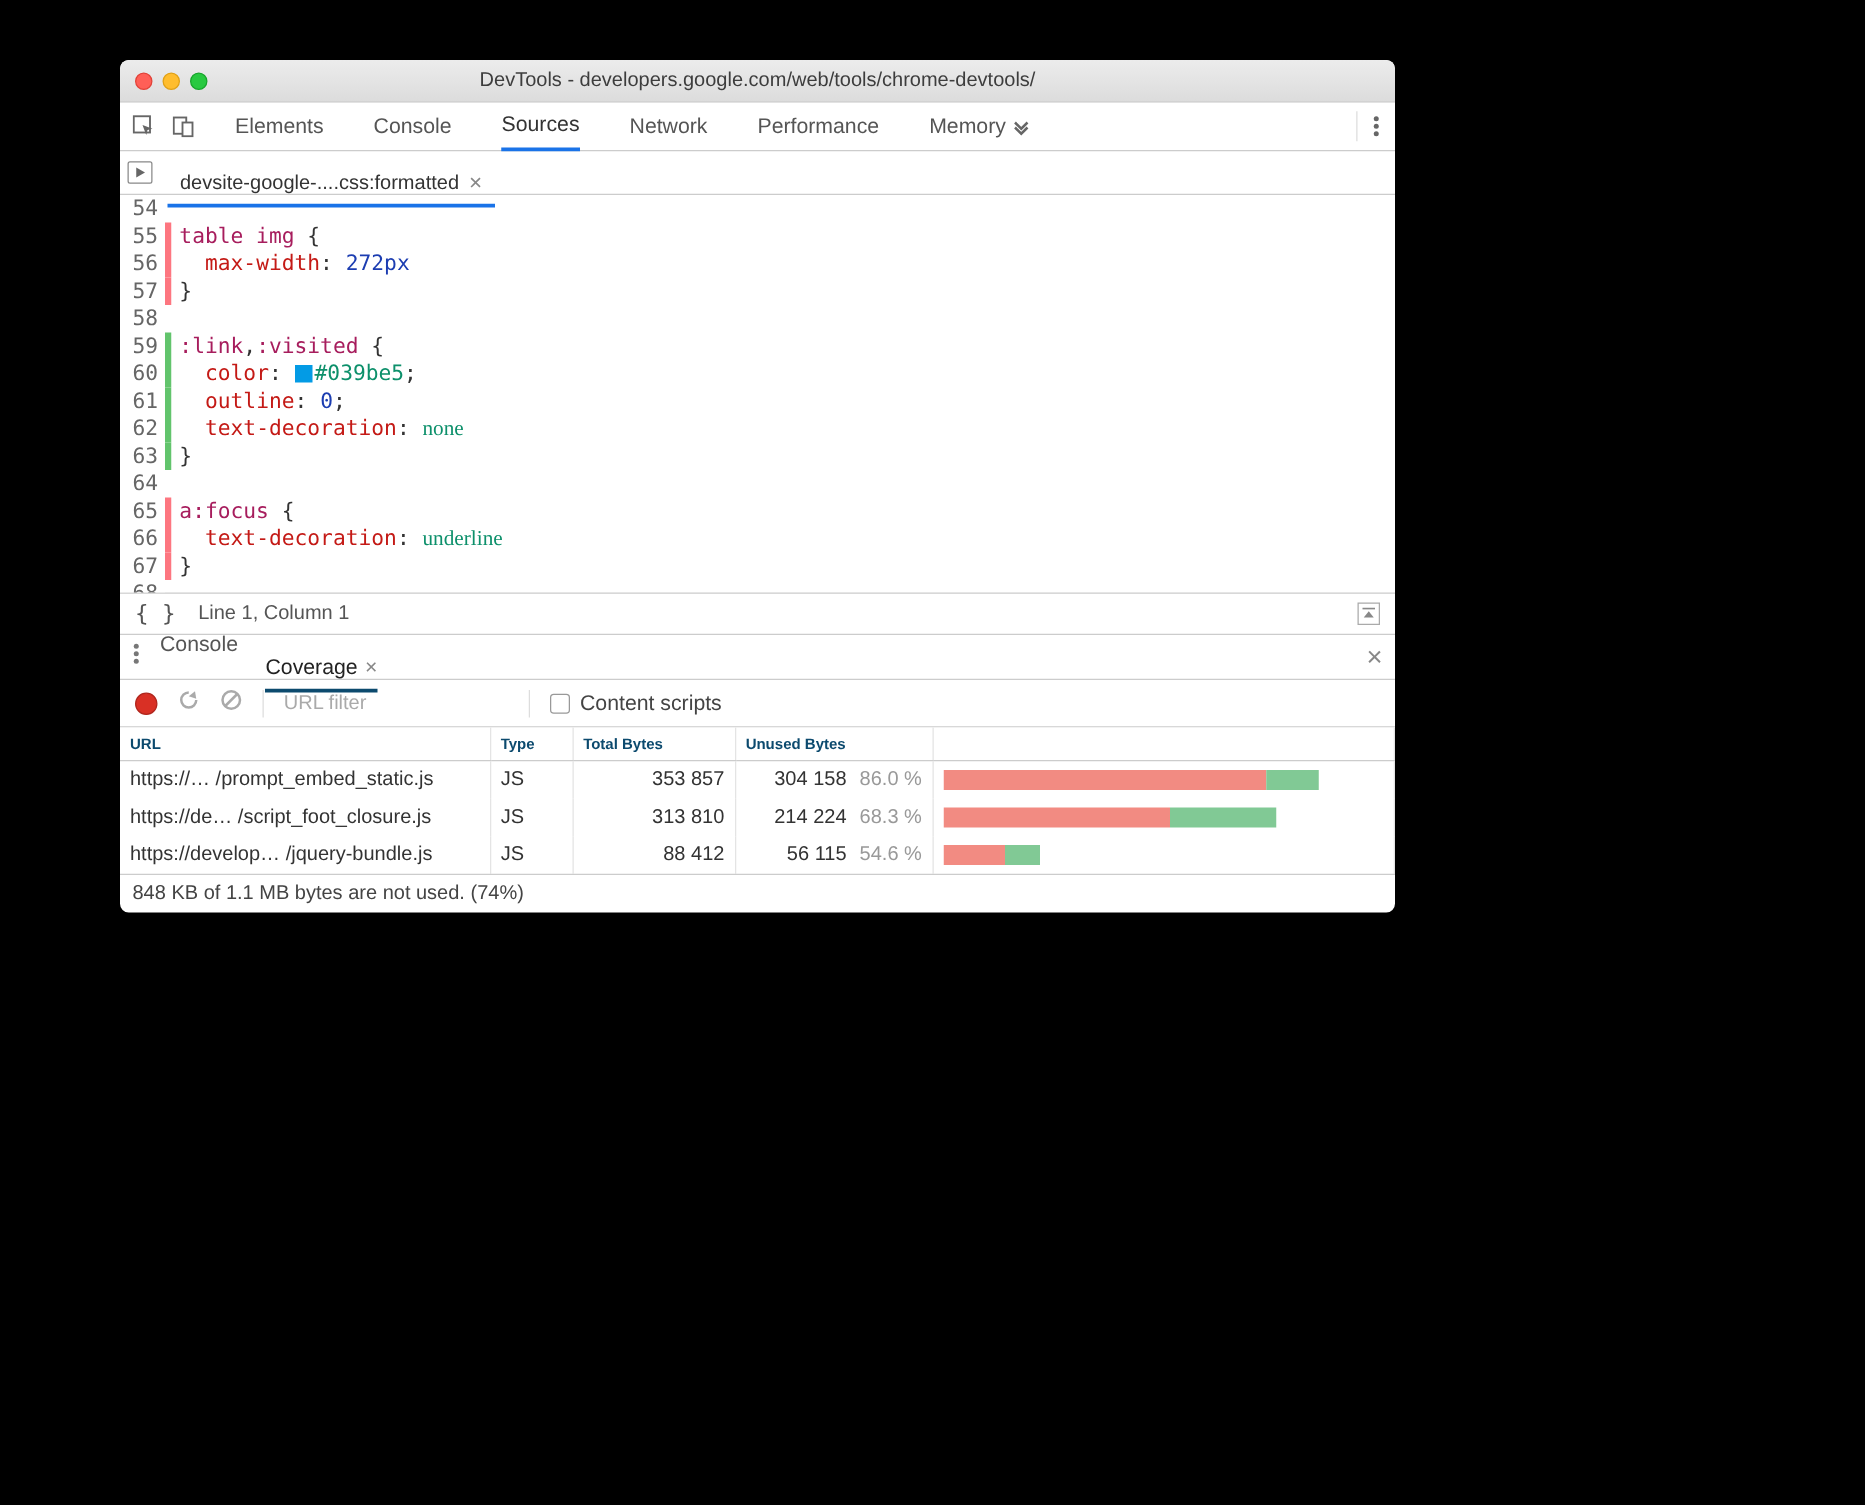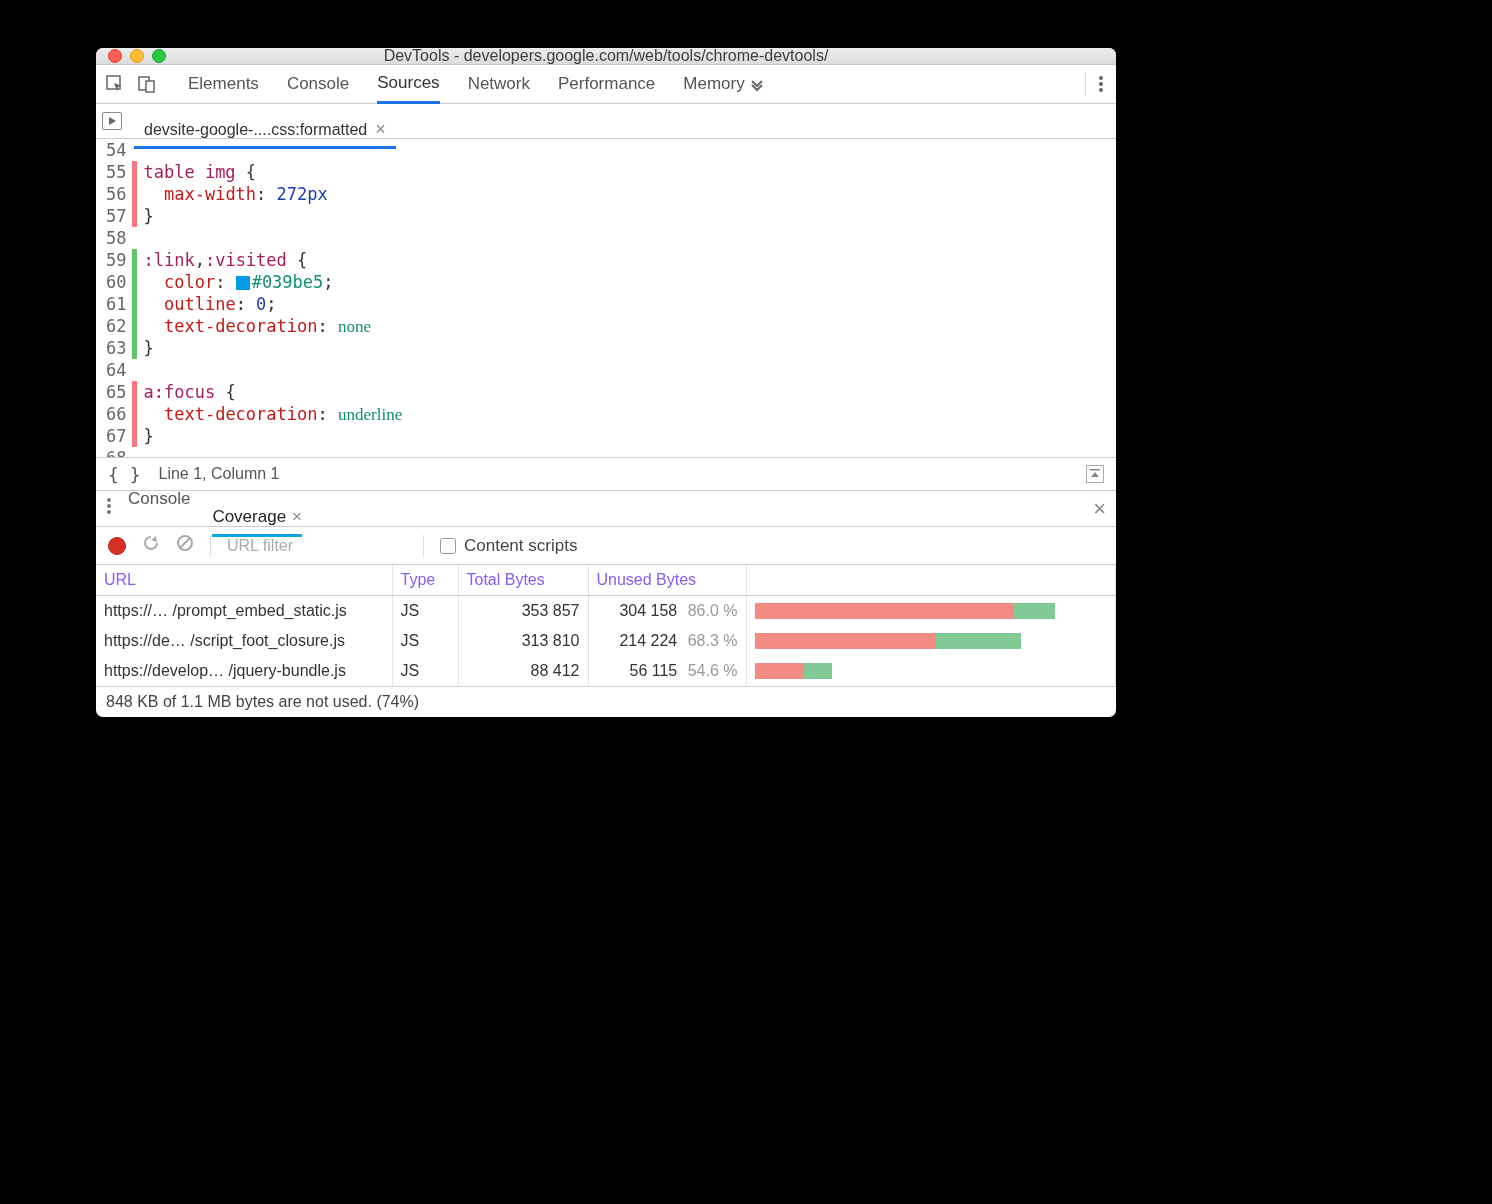--- a/index.html
+++ b/index.html
@@ -15,21 +15,21 @@
     position: absolute;
     left: 96px;
     top: 48px;
     width: 1020px;
     background: #fff;
     border-radius: 7px;
     overflow: hidden;
     box-shadow: 0 20px 60px rgba(0,0,0,0.5);
   }
   .titlebar {
-    height: 17px;
+    height: 34px;
     background: linear-gradient(#ececec,#dcdcdc);
     border-bottom: 1px solid #c6c6c6;
     display: flex;
     align-items: center;
     padding: 0 12px;
     position: relative;
   }
   .traffic { display:flex; gap:8px; margin-right: 12px;}
   .traffic span { width:14px; height:14px; border-radius:50%; display:inline-block; }
   .tl-close{background:#ff5f57;border:1px solid #e24238;}
@@ -38,21 +38,21 @@
   .title { position:absolute; left:0; right:0; text-align:center; font-size:16px; color:#3d3d3d; font-weight:400; pointer-events:none;}
   .toolbar {
     height: 39px;
     border-bottom:1px solid #ccc;
     display:flex;
     align-items:center;
     padding: 0 10px;
   }
   .tb-icon { color:#5a5a5a; margin-right:14px;}
   .tb-icon svg{display:block;}
-  .tabs { display:flex; gap:28px; margin-left:18px; flex:1;}
+  .tabs { display:flex; gap:40px; margin-left:18px; flex:1;}
   .tab { color:#555; font-size:17px; cursor:pointer; height:39px; display:flex; align-items:center;}
   .tab.active { color:#333; border-bottom:3px solid #1a73e8;}
   .more-dots{margin-left:auto;margin-right:6px;}
   .file-tabs {
     height:35px; border-bottom:1px solid #ccc; display:flex; align-items:center; padding-left:6px;
   }
   .play-icon{border:1px solid #888;width:20px;height:18px;display:flex;align-items:center;justify-content:center;border-radius:2px;margin-right:12px;}
   .file-tab{display:flex;align-items:center;height:35px;padding:0 10px;border-bottom:3px solid #1a73e8;color:#333;font-size:16px;margin-top:20px;}
   .file-tab .x{margin-left:8px;color:#888;font-size:18px;cursor:pointer;}
   .editor {
@@ -78,34 +78,34 @@
     height:34px;border-top:1px solid #ccc;border-bottom:1px solid #ccc;
     display:flex;align-items:center;padding:0 12px;color:#555;font-size:16px;
   }
   .braces{font-family:ui-monospace,Menlo,monospace;font-size:18px;margin-right:18px;}
   .status-right{margin-left:auto;border:1px solid #aaa;width:18px;height:18px;display:flex;align-items:center;justify-content:center;}
   .drawer-tabs{
     height:36px;border-bottom:1px solid #ccc;display:flex;align-items:center;padding:0 10px;
   }
   .drawer-dots{color:#666;margin-right:16px;letter-spacing:-2px;}
   .drawer-tab{color:#555;font-size:17px;margin-right:22px;height:36px;display:flex;align-items:center;}
-  .drawer-tab.active{color:#222;border-bottom:3px solid #0ea5e9;margin-top:20px;}
+  .drawer-tab.active{color:#222;border-bottom:3px solid #0c4a6e;margin-top:20px;}
   .drawer-tab .x{margin-left:6px;color:#888;}
   .drawer-close{margin-left:auto;color:#888;font-size:22px;cursor:pointer;}
   .coverage-toolbar{
     height:38px;border-bottom:1px solid #ccc;display:flex;align-items:center;padding:0 12px;gap:16px;
   }
   .record-btn{width:18px;height:18px;border-radius:50%;background:#d93025;border:1px solid #b0261d;}
   .reload-icn,.clear-icn{color:#aaa;}
   .vsep{width:1px;height:22px;background:#ddd;}
   .url-filter{color:#aaa;font-size:16px;flex:0 0 180px;}
   .content-scripts{display:flex;align-items:center;gap:8px;color:#444;}
   .cb{width:16px;height:16px;border:1px solid #999;border-radius:3px;}
   .coverage-table{width:100%;border-collapse:collapse;}
-  .coverage-table th{text-align:left;font-weight:400;color:#8b5cf6;padding:6px 8px;border-bottom:1px solid #ccc;border-right:1px solid #e4e4e4;font-size:16px;background:#fff;}
+  .coverage-table th{text-align:left;font-weight:700;color:#0c4a6e;padding:6px 8px;border-bottom:1px solid #ccc;border-right:1px solid #e4e4e4;font-size:12px;background:#fff;}
   .coverage-table td{padding:6px 8px;border-right:1px solid #e4e4e4;font-size:16px;color:#333;white-space:nowrap;overflow:hidden;text-overflow:ellipsis;}
   .coverage-table td.num{text-align:right;font-variant-numeric:tabular-nums;}
   .pct{color:#999;margin-left:6px;}
   .coverage-table tr.sel td{background:#1a73e8;color:#fff;}
   .coverage-table tr.sel .pct{color:#dbe9fc;}
   .bar{display:flex;height:16px;}
   .bar .u{background:#f28b82;}
   .bar .c{background:#81c995;}
   .coverage-table tr.sel .bar .u{background:#f28b82;}
   .summary{padding:6px 10px;color:#444;font-size:16px;border-top:1px solid #ccc;}

